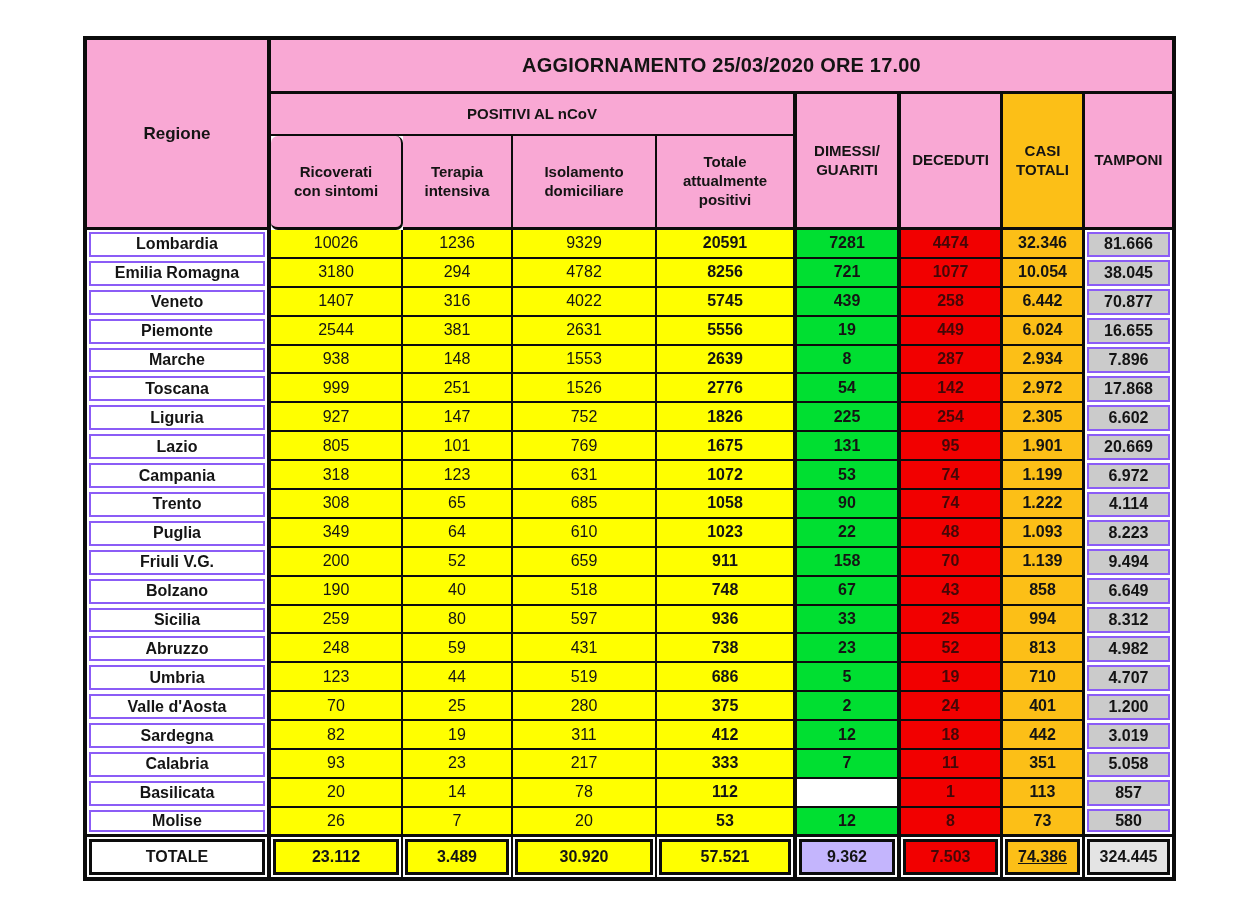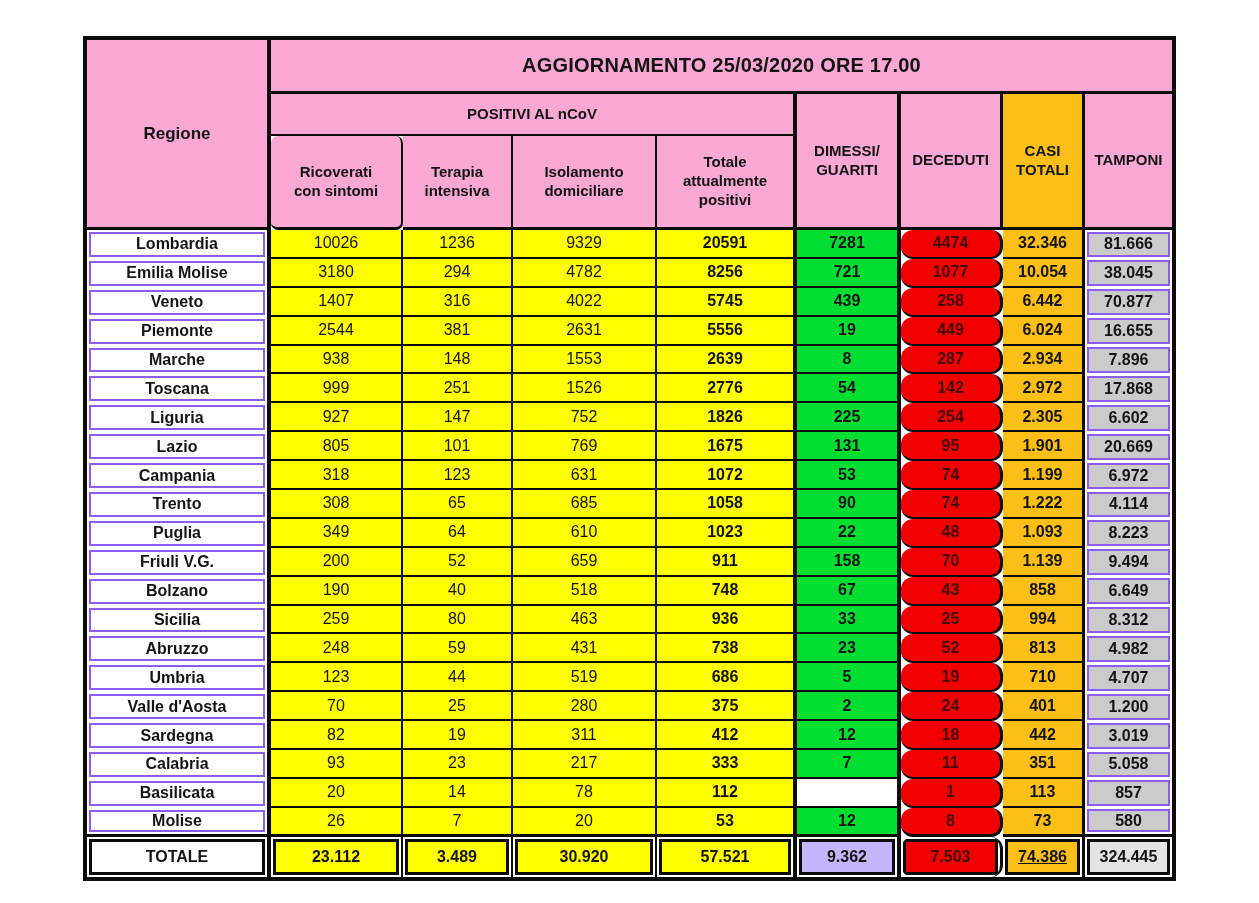--- a/index.html
+++ b/index.html
@@ -41,21 +41,21 @@
   .hdr-casi{grid-column:8;background:#fcbf17;border-right-width:3px;}
   .hdr-tamponi{grid-column:9;}
 
   
   .dat{font-size:16px;}
   .c1{background:#ffffff;border-right-width:4px;border-bottom:none;padding:0;}
   .c2,.c3,.c4{background:#ffff00;font-weight:400;}
   .c5{background:#ffff00;font-weight:bold;border-right-width:4px;}
   .c6{background:#00df31;font-weight:bold;border-right-width:4px;}
   .c6.empty{background:#ffffff;}
-  .c7{background:#f20000;font-weight:bold;color:#450707;border-right-width:3px;border-radius:12px;}
+  .c7{background:#f20000;font-weight:bold;color:#450707;border-right-width:3px;}
   .c8{background:#fcbf17;font-weight:bold;border-right-width:3px;}
   .c9{background:#ffffff;border-bottom:none;padding:0;}
   .lastrow{border-bottom:3px solid #0c0c0c !important;}
 
   
   .box{
     flex:1;align-self:stretch;margin:2px;
     border:2px solid #8b5cf6;box-sizing:border-box;
     display:flex;align-items:center;justify-content:center;
   }
@@ -132,21 +132,21 @@
       <div class="cell dat c3">1236</div>
       <div class="cell dat c4">9329</div>
       <div class="cell dat c5">20591</div>
       <div class="cell dat c6">7281</div>
       <div class="cell dat c7">4474</div>
       <div class="cell dat c8">32.346</div>
       <div class="cell dat c9">
         <div class="box tamponi-box">81.666</div>
       </div>
       <div class="cell dat c1">
-        <div class="box region-box">Emilia Molise</div>
+        <div class="box region-box">Emilia Romagna</div>
       </div>
       <div class="cell dat c2">3180</div>
       <div class="cell dat c3">294</div>
       <div class="cell dat c4">4782</div>
       <div class="cell dat c5">8256</div>
       <div class="cell dat c6">721</div>
       <div class="cell dat c7">1077</div>
       <div class="cell dat c8">10.054</div>
       <div class="cell dat c9">
         <div class="box tamponi-box">38.045</div>
@@ -292,21 +292,21 @@
       <div class="cell dat c7">43</div>
       <div class="cell dat c8">858</div>
       <div class="cell dat c9">
         <div class="box tamponi-box">6.649</div>
       </div>
       <div class="cell dat c1">
         <div class="box region-box">Sicilia</div>
       </div>
       <div class="cell dat c2">259</div>
       <div class="cell dat c3">80</div>
-      <div class="cell dat c4">463</div>
+      <div class="cell dat c4">597</div>
       <div class="cell dat c5">936</div>
       <div class="cell dat c6">33</div>
       <div class="cell dat c7">25</div>
       <div class="cell dat c8">994</div>
       <div class="cell dat c9">
         <div class="box tamponi-box">8.312</div>
       </div>
       <div class="cell dat c1">
         <div class="box region-box">Abruzzo</div>
       </div>

